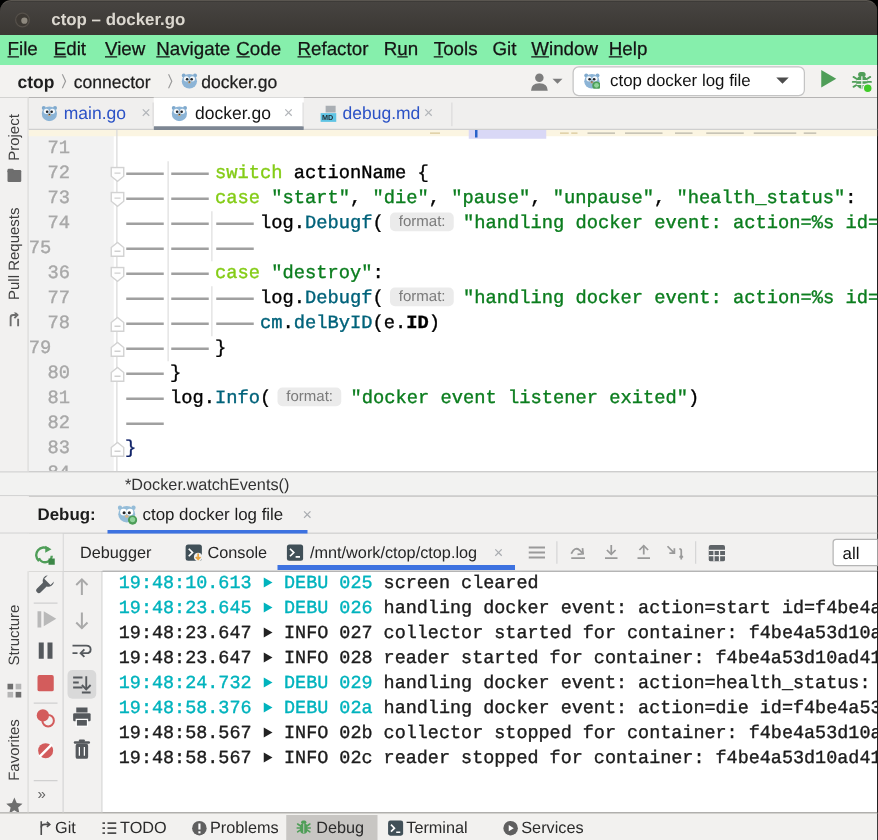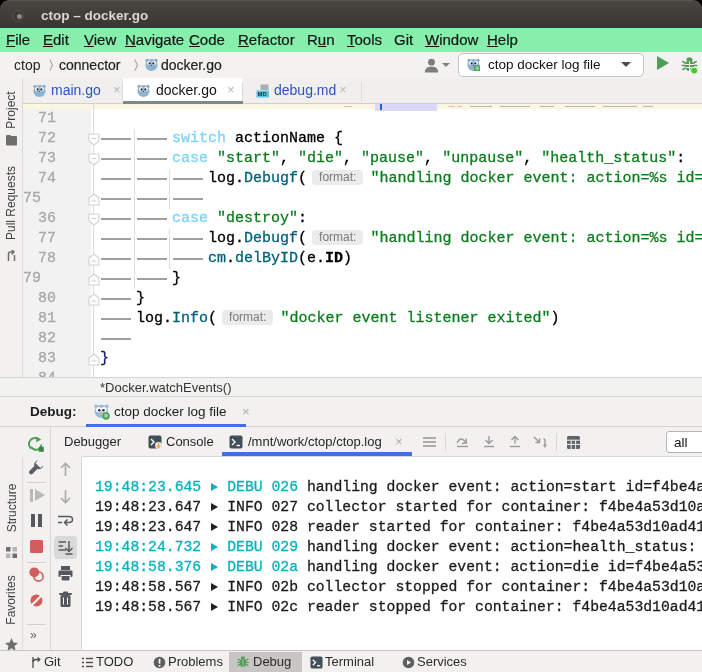--- a/index.html
+++ b/index.html
@@ -1,19 +1,19 @@
 <!DOCTYPE html>
 <html><head><meta charset="utf-8">
 <style>
 *{margin:0;padding:0;box-sizing:border-box}
 html,body{width:702px;height:672px;background:#000;overflow:hidden}
 body{font-family:"Liberation Sans",sans-serif;position:relative}
 .abs{position:absolute}
 .mono{font-family:"Liberation Mono",monospace;font-size:14.75px;line-height:20px;white-space:pre;-webkit-text-stroke:0.3px}
-.k{color:#7dd3fc}.s{color:#0b7d1e}.f{color:#00627a}.bb{font-weight:bold}
+.k{color:#84cc16}.s{color:#0b7d1e}.f{color:#00627a}.bb{font-weight:bold}
 .inlay{display:inline-block;font-family:"Liberation Sans",sans-serif;font-size:12px;line-height:15px;color:#7a7a7a;background:#ebebeb;border-radius:4px;padding:0 7px;vertical-align:1px;margin:0 7px 0 5px;-webkit-text-stroke:0}
 .c{color:#00b3bd}
 .ed{font-size:15px}
 .tri{display:inline-block;width:0;height:0;border-left:7.5px solid #222;border-top:4.8px solid transparent;border-bottom:4.8px solid transparent;margin-left:1px;margin-right:0.3px}
 .tric{border-left-color:#00b3bd}
 .vlab{position:absolute;transform:rotate(-90deg);font-size:12px;color:#3f3f3f;white-space:nowrap;text-align:center}
 </style></head><body>
 <div class="abs" style="left:0;top:0;width:702px;height:28px;background:linear-gradient(#474441,#3a3733);border-radius:9px 9px 0 0;border-top:1px solid #5a5650">
 <div class="abs" style="left:12px;top:8.5px;width:12px;height:12px;border-radius:50%;background:#3d3934;border:1px solid #55504a"></div>
 <div class="abs" style="left:16.5px;top:13px;width:5px;height:5px;border-radius:50%;background:#8e897f"></div>
@@ -26,21 +26,21 @@
     <div class="abs" style="left:125px;top:0;height:24px;line-height:24px"><span style="text-decoration:underline">N</span>avigate</div>
     <div class="abs" style="left:189px;top:0;height:24px;line-height:24px"><span style="text-decoration:underline">C</span>ode</div>
     <div class="abs" style="left:238px;top:0;height:24px;line-height:24px"><span style="text-decoration:underline">R</span>efactor</div>
     <div class="abs" style="left:307px;top:0;height:24px;line-height:24px">R<span style="text-decoration:underline">u</span>n</div>
     <div class="abs" style="left:347px;top:0;height:24px;line-height:24px"><span style="text-decoration:underline">T</span>ools</div>
     <div class="abs" style="left:394px;top:0;height:24px;line-height:24px">Git</div>
     <div class="abs" style="left:425px;top:0;height:24px;line-height:24px"><span style="text-decoration:underline">W</span>indow</div>
     <div class="abs" style="left:487px;top:0;height:24px;line-height:24px"><span style="text-decoration:underline">H</span>elp</div>
   </div>
 <div class="abs" style="left:0;top:52px;width:702px;height:26px;background:#f3f2f0">
-    <div class="abs" style="left:14px;top:0;height:26px;line-height:26px;font-size:14px;font-weight:normal;color:#1f1f1f">ctop</div>
+    <div class="abs" style="left:14px;top:0;height:26px;line-height:26px;font-size:14px;font-weight:bold;color:#1f1f1f">ctop</div>
     <div class="abs" style="left:49px;top:0;height:26px;line-height:25px;font-size:13px;color:#9a9a9a">〉</div>
     <div class="abs" style="left:59px;top:0;height:26px;line-height:26px;font-size:14px;color:#1f1f1f;-webkit-text-stroke:0.2px">connector</div>
     <div class="abs" style="left:134px;top:0;height:26px;line-height:25px;font-size:13px;color:#9a9a9a">〉</div>
     <svg class="abs" style="left:145px;top:6px" width="13" height="13" viewBox="0 0 13 13">
       <circle cx="2" cy="2.4" r="1.6" fill="#7fa9cd"></circle>
       <circle cx="11" cy="2.4" r="1.6" fill="#7fa9cd"></circle>
       <ellipse cx="6.5" cy="7" rx="6.1" ry="5.9" fill="#8cb4d6"></ellipse>
       <circle cx="4.1" cy="5" r="2.1" fill="#f2f6f9"></circle>
       <circle cx="8.9" cy="5" r="2.1" fill="#f2f6f9"></circle>
       <circle cx="4.7" cy="5.4" r="1.05" fill="#20242a"></circle>
@@ -427,20 +427,21 @@
 <svg class="abs" style="left:58px;top:591px" width="15" height="17" viewBox="0 0 15 17">
     <rect x="2.5" y="4" width="10" height="12" rx="1.5" fill="#55595d"></rect>
     <rect x="1" y="2" width="13" height="2" rx="1" fill="#55595d"></rect>
     <rect x="5" y="0.5" width="5" height="2" rx="1" fill="#55595d"></rect>
     <g stroke="#fff" stroke-width="1">
       <line x1="5.5" y1="6.5" x2="5.5" y2="13.5"></line>
       <line x1="9.5" y1="6.5" x2="9.5" y2="13.5"></line>
     </g>
   </svg>
 <div class="abs" style="left:0;top:457px;width:702px;height:176px;overflow:hidden">
+    <div class="abs mono" style="left:95px;top:0px;color:#1c1c1c"><span class="c">19:48:10.613 </span><span class="tri tric"></span><span class="c"> DEBU 025 </span>screen cleared</div>
     <div class="abs mono" style="left:95px;top:20px;color:#1c1c1c"><span class="c">19:48:23.645 </span><span class="tri tric"></span><span class="c"> DEBU 026 </span>handling docker event: action=start id=f4be4a53d10ad418f5cba32e8f9e</div>
     <div class="abs mono" style="left:95px;top:40px;color:#1c1c1c"><span class="">19:48:23.647 </span><span class="tri"></span><span class=""> INFO 027 </span>collector started for container: f4be4a53d10ad418f5cba32e</div>
     <div class="abs mono" style="left:95px;top:60px;color:#1c1c1c"><span class="">19:48:23.647 </span><span class="tri"></span><span class=""> INFO 028 </span>reader started for container: f4be4a53d10ad418f5cba32e8f</div>
     <div class="abs mono" style="left:95px;top:80px;color:#1c1c1c"><span class="c">19:48:24.732 </span><span class="tri tric"></span><span class="c"> DEBU 029 </span>handling docker event: action=health_status: healthy id=f4be</div>
     <div class="abs mono" style="left:95px;top:100px;color:#1c1c1c"><span class="c">19:48:58.376 </span><span class="tri tric"></span><span class="c"> DEBU 02a </span>handling docker event: action=die id=f4be4a53d10ad418f5cba3</div>
     <div class="abs mono" style="left:95px;top:120px;color:#1c1c1c"><span class="">19:48:58.567 </span><span class="tri"></span><span class=""> INFO 02b </span>collector stopped for container: f4be4a53d10ad418f5cba32e</div>
     <div class="abs mono" style="left:95px;top:140px;color:#1c1c1c"><span class="">19:48:58.567 </span><span class="tri"></span><span class=""> INFO 02c </span>reader stopped for container: f4be4a53d10ad418f5cba32e8f</div>
   </div>
 <div class="abs" style="left:0;top:650px;width:702px;height:22px;background:#f2f1ef;border-top:1px solid #c8c6c2;font-size:13px;color:#2b2b2b">
     <div class="abs" style="left:229px;top:1px;width:73px;height:20px;background:#c8c6c3"></div>

